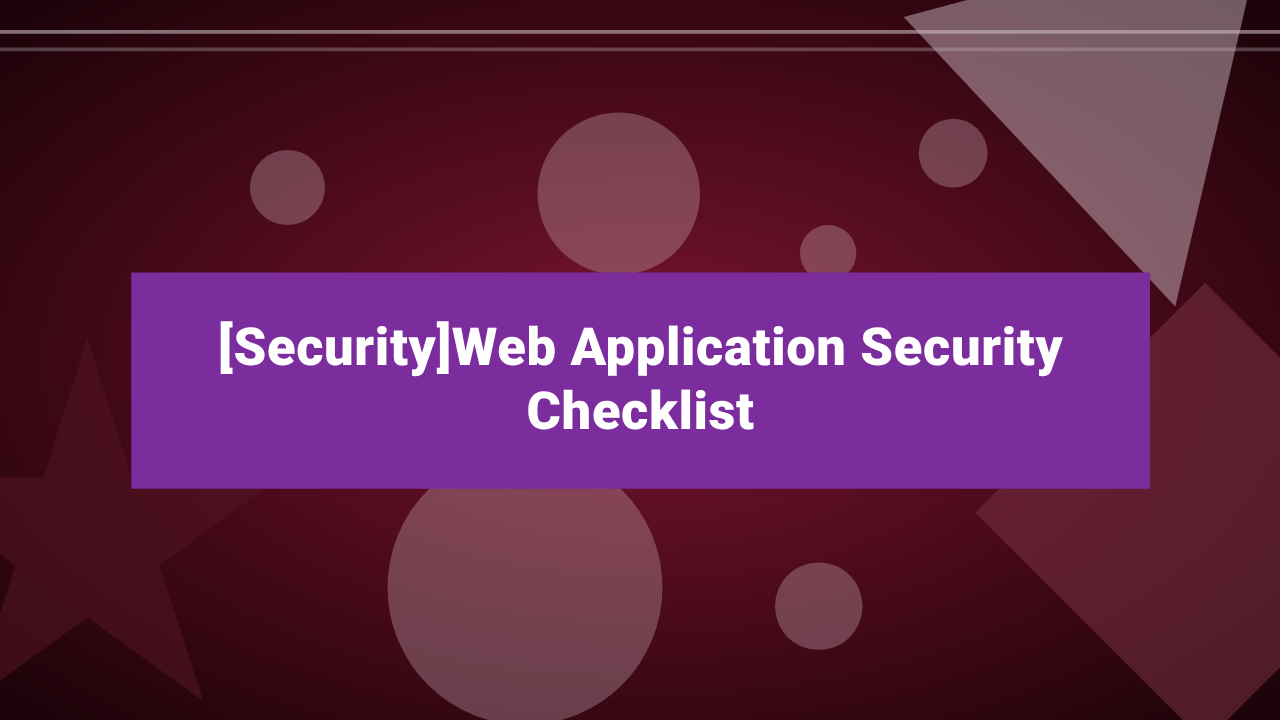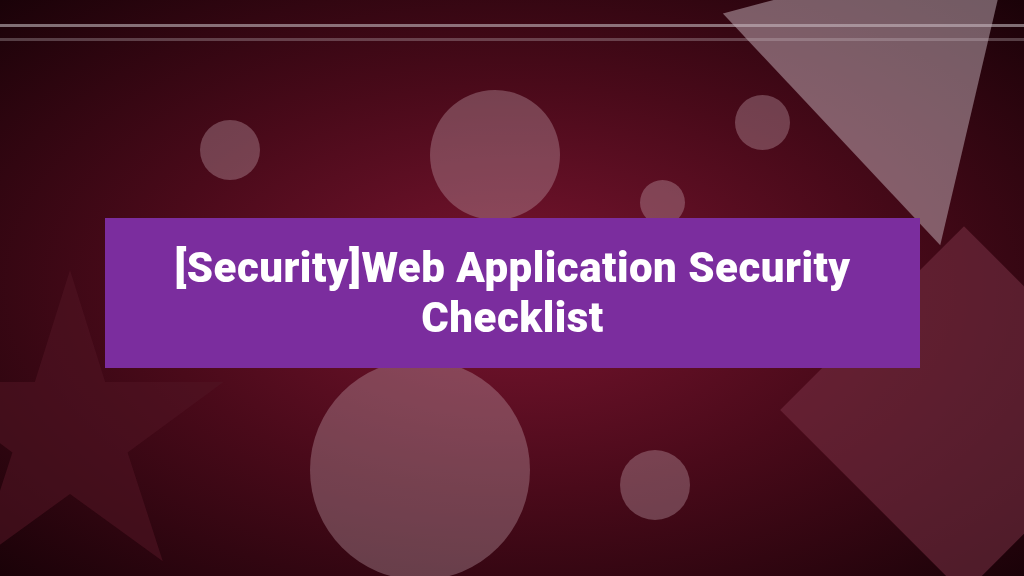--- a/index.html
+++ b/index.html
@@ -108,21 +108,21 @@
       left: 0;
       width: 100%;
       height: 3px;
       background: rgba(210, 200, 205, 0.3);
     }
     .banner {
       position: absolute;
       top: 218px;
       left: 105px;
       width: 815px;
-      height: 150px;
+      height: 173px;
       background: #7b2d9e;
       display: flex;
       align-items: center;
       justify-content: center;
       padding: 15px 40px;
     }
     .banner-text {
       color: #ffffff;
       font-size: 42px;
       font-weight: 900;

